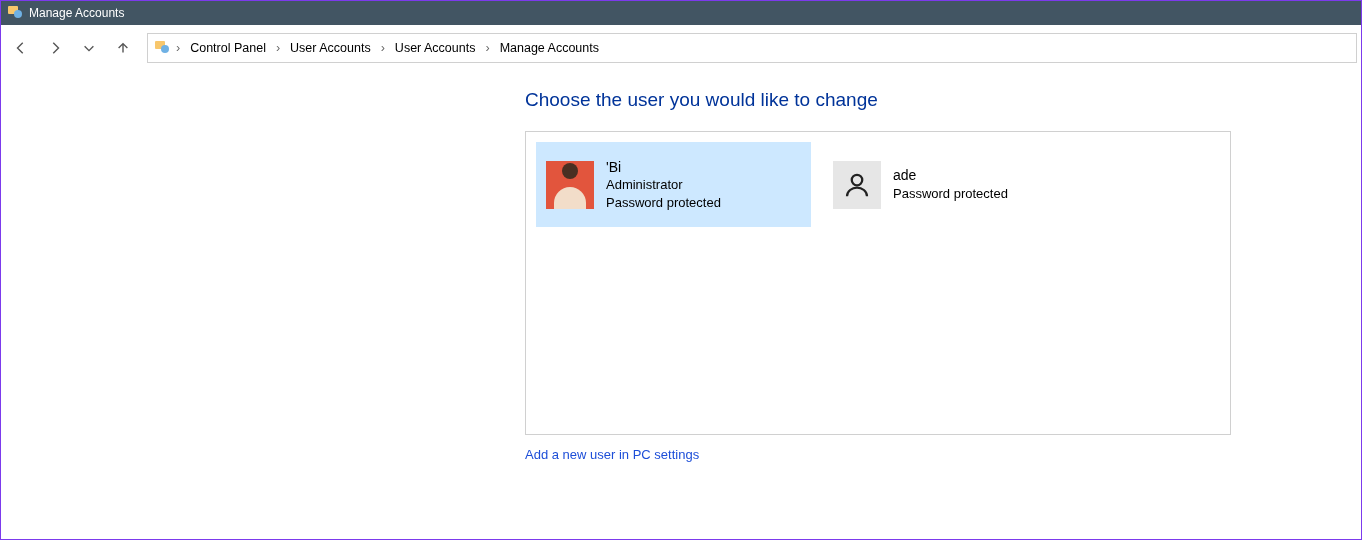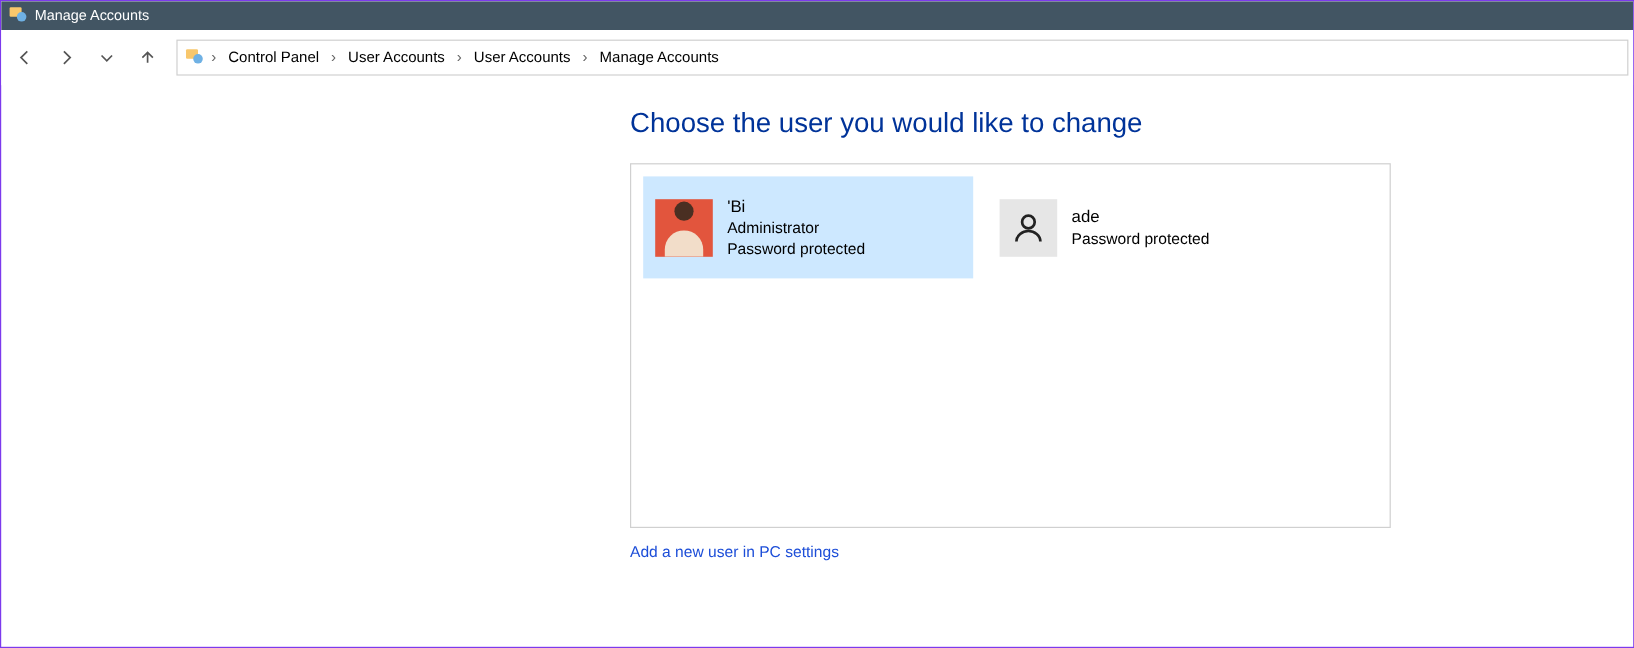--- a/index.html
+++ b/index.html
@@ -62,27 +62,27 @@
     }
     .main-inner {
       width: 100%;
       display: flex;
       flex-direction: column;
       align-items: flex-start;
       padding-left: 524px;
     }
     .page-title {
       color: #003399;
-      font-size: 23px;
+      font-size: 19px;
       font-weight: 400;
       margin-bottom: 20px;
     }
 
     .account-box {
-      width: 634px;
+      width: 706px;
       height: 304px;
       border: 1px solid #d0d0d0;
       padding: 10px;
       display: flex;
       align-content: flex-start;
       flex-wrap: wrap;
       gap: 12px;
     }
     .acct-tile {
       width: 275px;

